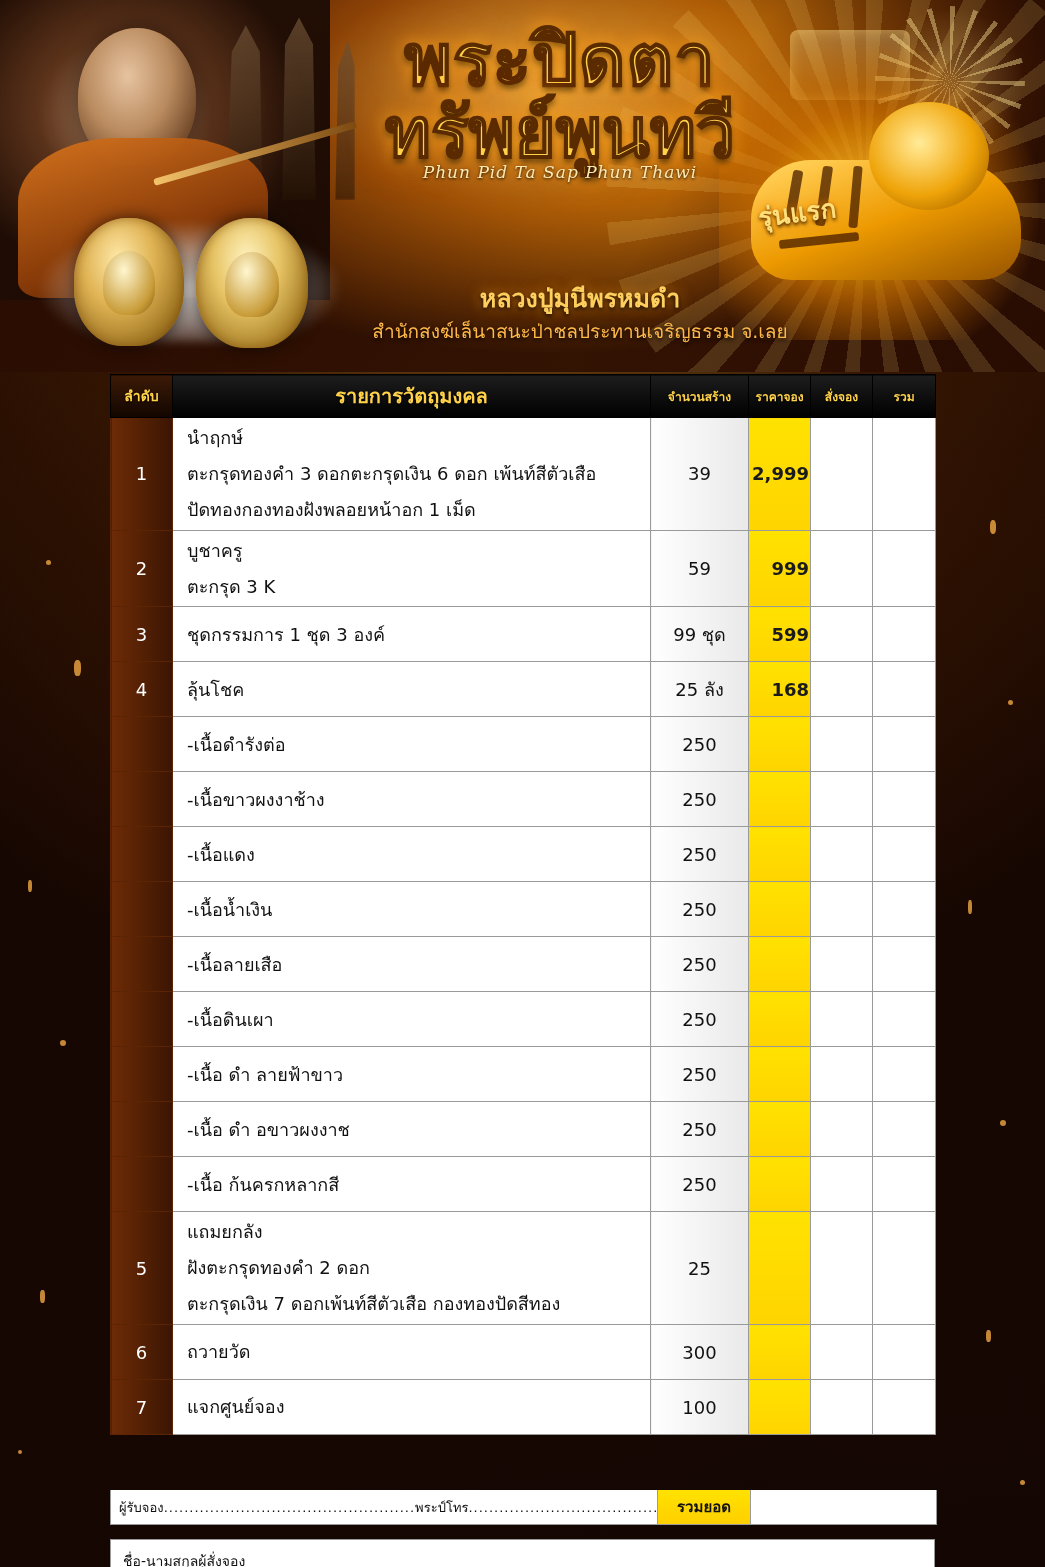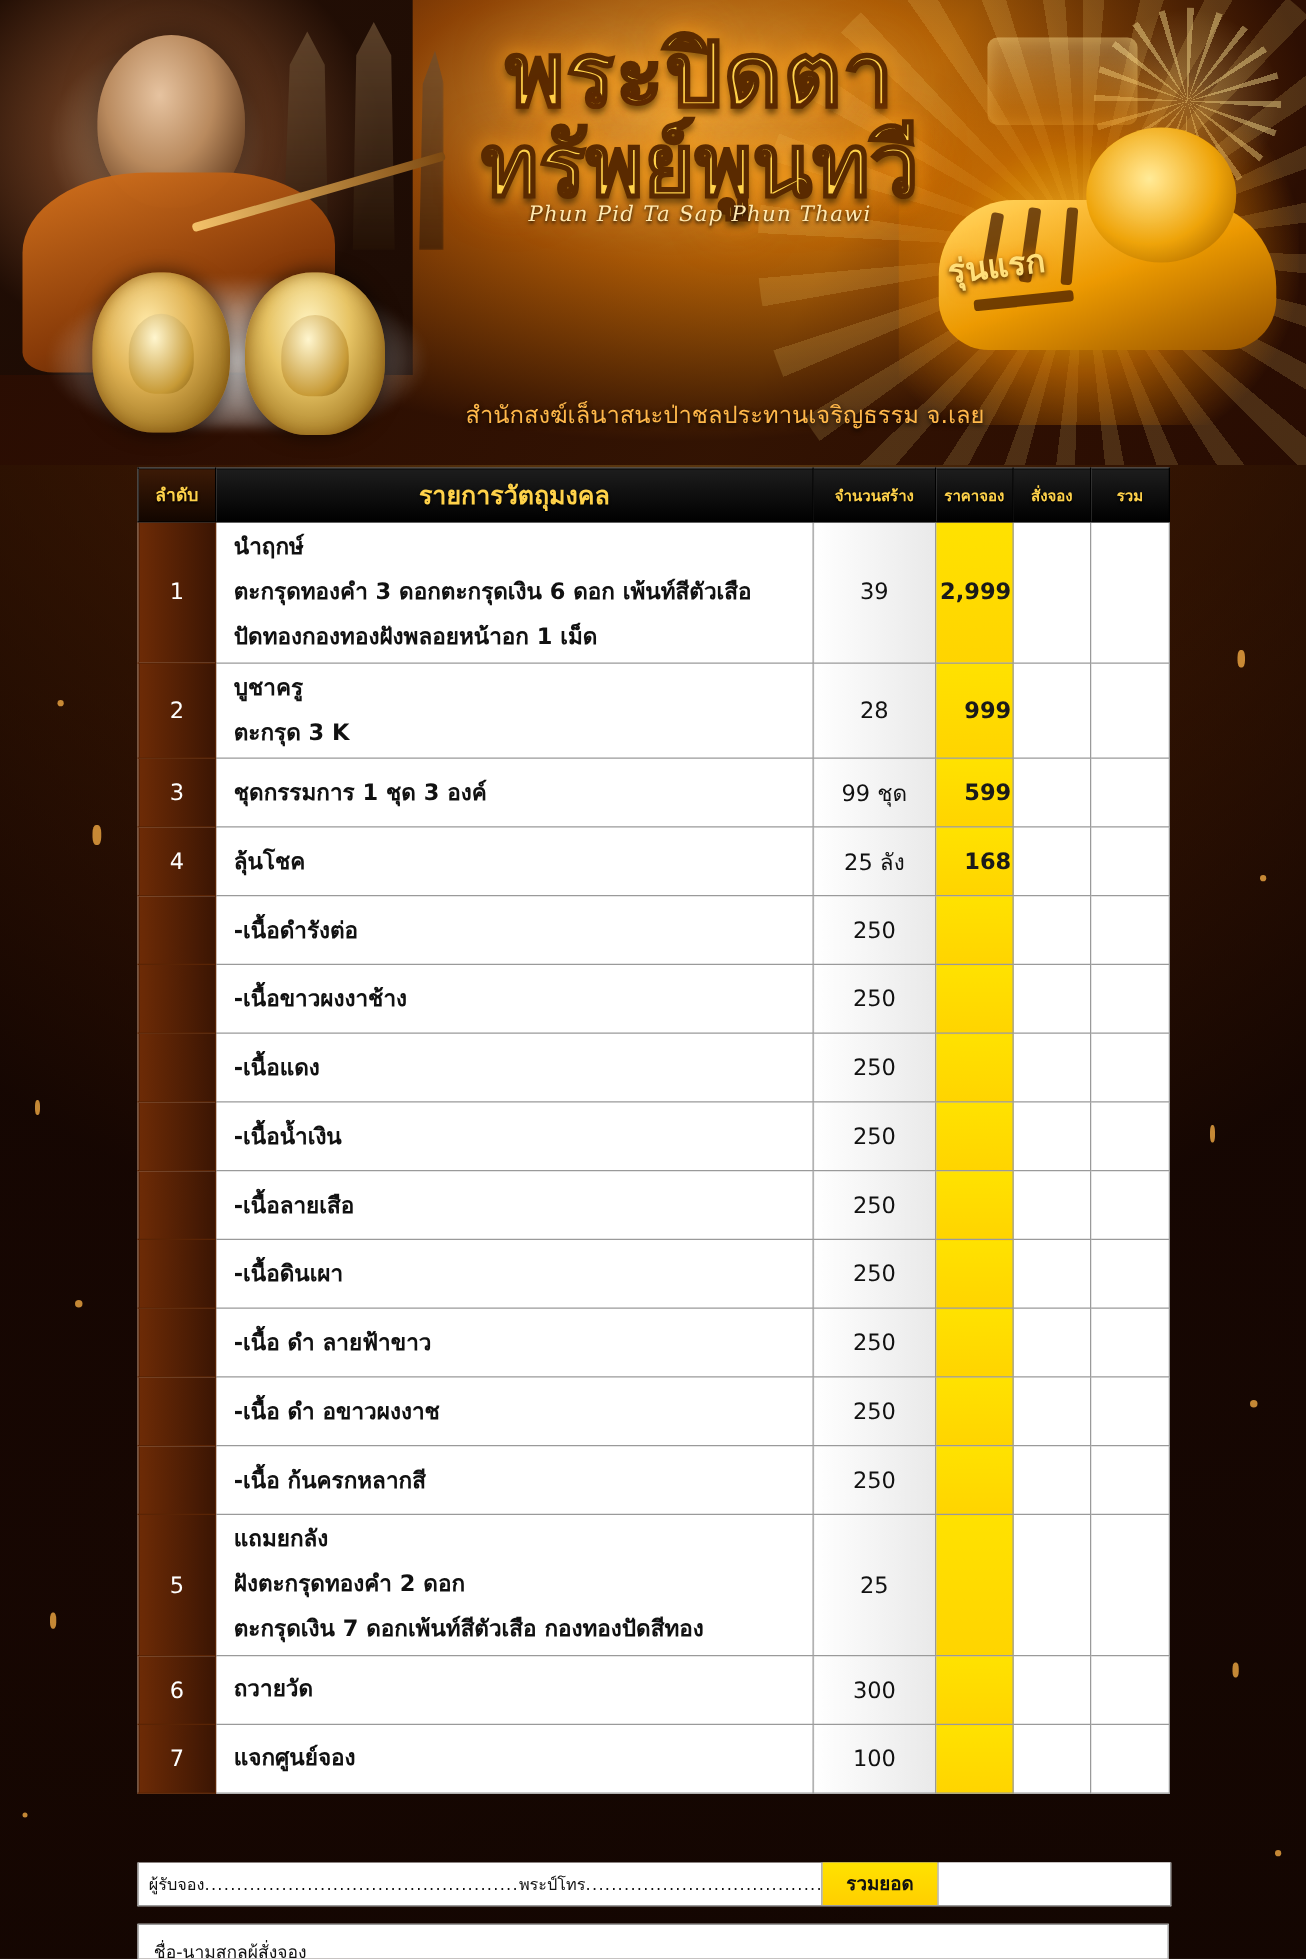--- a/index.html
+++ b/index.html
@@ -171,21 +171,21 @@
   thead th.sm{font-size:12px;}
   td{border:1px solid #9a9a9a;font-size:18px;color:#111;}
   td.seq{
     background:linear-gradient(90deg,#6d2b06,#3b1503);
     color:#fff;text-align:center;font-size:18px;border-color:#5a2405;
   }
   td.name{padding:6px 0 6px 14px;background:#fff;}
   td.qty{text-align:center;background:linear-gradient(90deg,#ffffff,#e9e9e9);}
   td.price{text-align:right;background:linear-gradient(180deg,#ffe200,#ffd400);font-weight:bold;color:#1a1a1a;}
   td.blank{background:#fff;}
-  .nm-line{line-height:1.55;white-space:nowrap;font-weight:bold;}
+  .nm-line{line-height:1.55;white-space:nowrap;}
   .nm-line + .nm-line{margin-top:8px;}
   tr.r-tall td{height:42px;}
   
   .footline{
     position:absolute;left:110px;width:825px;height:34px;
     display:flex;align-items:center;
     background:#fff;border:1px solid #9a9a9a;border-top:none;
     font-size:13px;color:#111;
   }
   .fl-left{flex:1;padding-left:8px;white-space:nowrap;overflow:hidden;}
@@ -255,20 +255,21 @@
       <div class="tiger-stripe" style="left:132px;top:126px;width:9px;height:62px;transform:rotate(5deg);"></div>
       <div class="tiger-stripe" style="left:60px;top:196px;width:80px;height:9px;transform:rotate(-6deg);"></div>
     </div>
 
     <div class="title-wrap">
       <div class="t-line1">พระปิดตา</div>
       <div class="t-line2">ทรัพย์พูนทวี</div>
       <div class="t-roman">Phun Pid Ta Sap Phun Thawi</div>
       <div class="t-badge">รุ่นแรก</div>
     </div>
+    <div class="t-line3">หลวงปู่มุนีพรหมดำ</div>
     <div class="t-line4">สำนักสงฆ์เล็นาสนะป่าชลประทานเจริญธรรม จ.เลย</div>
   </div>
 
   <div class="table-area">
     <table>
       <colgroup>
           <col class="c0">
           <col class="c1">
           <col class="c2">
           <col class="c3">
@@ -297,21 +298,21 @@
             <td class="price">2,999</td>
             <td class="blank"></td>
             <td class="blank"></td>
           </tr>
           <tr>
             <td class="seq">2</td>
             <td class="name">
               <div class="nm-line">บูชาครู</div>
               <div class="nm-line">ตะกรุด 3 K</div>
             </td>
-            <td class="qty">28</td>
+            <td class="qty">59</td>
             <td class="price">999</td>
             <td class="blank"></td>
             <td class="blank"></td>
           </tr>
           <tr class="r-tall">
             <td class="seq">3</td>
             <td class="name">
               <div class="nm-line">ชุดกรรมการ 1 ชุด 3 องค์</div>
             </td>
             <td class="qty">99 ชุด</td>

